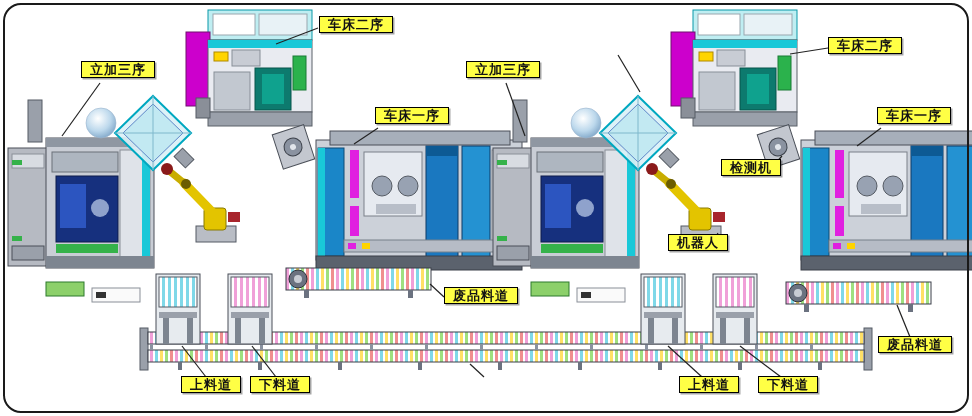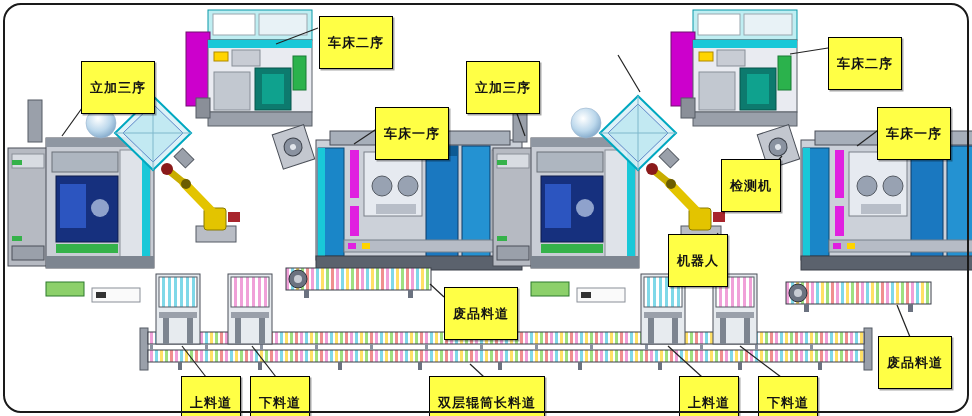--- a/index.html
+++ b/index.html
@@ -6,21 +6,21 @@
   html,body{width:972px;height:416px;background:#ffffff;font-family:"DejaVu Sans","Liberation Sans",sans-serif}
   #canvas{position:relative;width:972px;height:416px;background:#ffffff;border-radius:22px;overflow:hidden}
   .frame{position:absolute;inset:3px;border:2px solid #1a1a1a;border-radius:18px;pointer-events:none;z-index:6}
   .art{position:absolute;left:0;top:0;z-index:1}
   .label{
     position:absolute;z-index:4;
     background:var(--label-bg,#ffff45);
     border:1px solid var(--label-border,#000);
     color:var(--label-text,#141414);
     font-size:13px;font-weight:bold;line-height:1;
-    padding:19px 8px;white-space:nowrap;letter-spacing:1px;
+    padding:1px 8px;white-space:nowrap;letter-spacing:1px;
     box-shadow:1.5px 1.5px 0 rgba(0,0,0,.35);
   }
 </style>
 </head>
 <body>
 
 <div id="canvas">
   <div class="frame"></div>
 
   <svg class="art" width="972" height="416" viewBox="0 0 972 416">
@@ -204,16 +204,15 @@
   <div class="label" style="left:81px;top:61px">立加三序</div>
   <div class="label" style="left:466px;top:61px">立加三序</div>
   <div class="label" style="left:375px;top:107px">车床一序</div>
   <div class="label" style="left:877px;top:107px">车床一序</div>
   <div class="label" style="left:721px;top:159px">检测机</div>
   <div class="label" style="left:668px;top:234px">机器人</div>
   <div class="label" style="left:444px;top:287px">废品料道</div>
   <div class="label" style="left:878px;top:336px">废品料道</div>
   <div class="label" style="left:181px;top:376px">上料道</div>
   <div class="label" style="left:250px;top:376px">下料道</div>
-  <div class="label" style="left:429px;top:376px">双层辊筒长料道</div>
   <div class="label" style="left:679px;top:376px">上料道</div>
   <div class="label" style="left:758px;top:376px">下料道</div>
 </div>
 
 </body></html>

